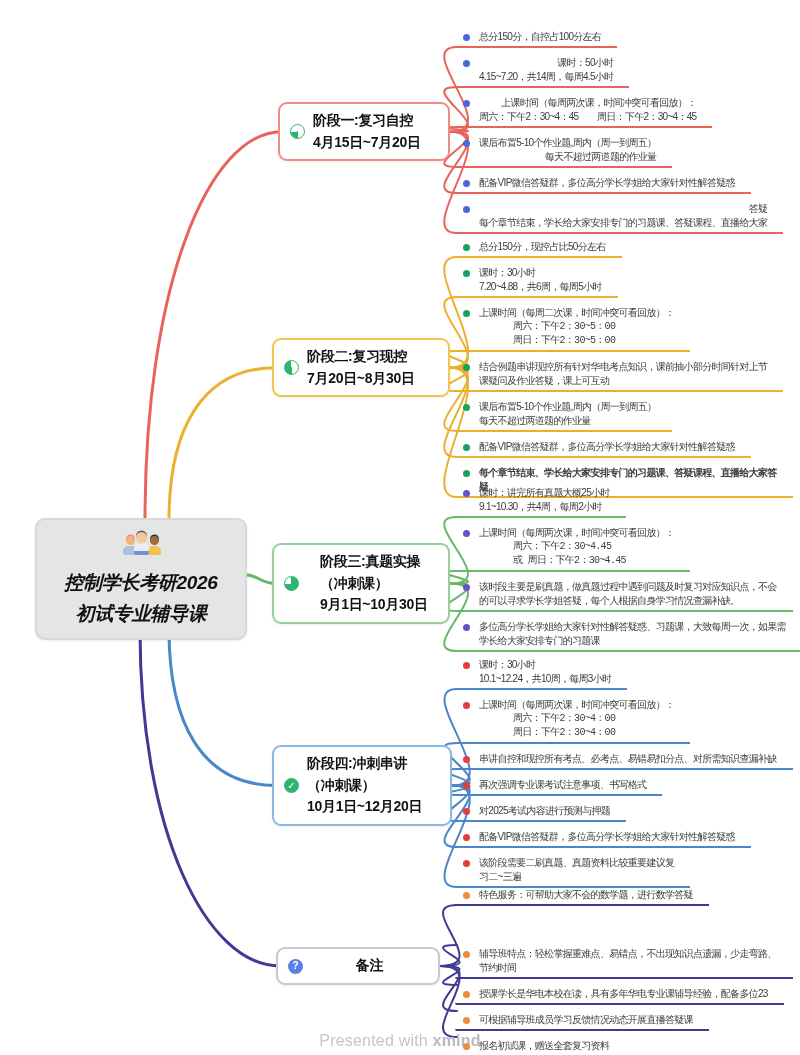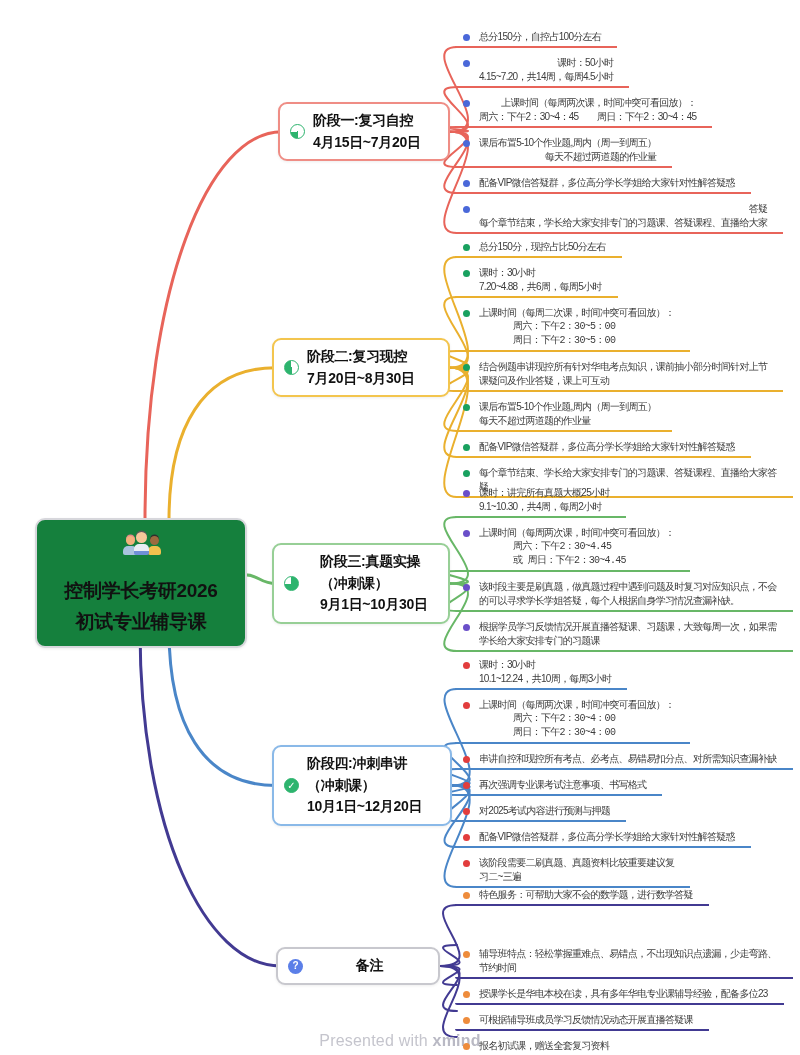--- a/index.html
+++ b/index.html
@@ -2,24 +2,24 @@
 <html><head>
 <meta charset="utf-8">
 <style>
   html,body{margin:0;padding:0;background:#fff;}
   #canvas{position:relative;width:800px;height:1055px;background:#fff;overflow:hidden;
           font-family:"Liberation Sans","DejaVu Sans",sans-serif;}
   #connector-layer{position:absolute;left:0;top:0;z-index:0;}
 
   
   .central{position:absolute;left:35px;top:518px;width:212px;min-height:108px;z-index:2;
-           background:#15803d;border:2px solid #d7d7dc;border-radius:10px;
+           background:#e5e5e5;border:2px solid #d7d7dc;border-radius:10px;
            box-shadow:0 1px 3px rgba(0,0,0,.08);
            display:flex;flex-direction:column;align-items:center;justify-content:center;
-           gap:20px;padding:8px 4px;box-sizing:border-box;}
+           gap:12px;padding:8px 4px;box-sizing:border-box;font-style:italic;}
   .central .title{font-size:19px;font-weight:700;color:#111;line-height:1.65;text-align:center;letter-spacing:-0.3px;}
 
   
   .pp{position:relative;width:36px;height:27px;}
   .pp .p{position:absolute;bottom:0;display:flex;flex-direction:column;align-items:center;}
   .pp .head{border-radius:50%;}
   .pp .body{border-radius:5px 5px 2px 2px;margin-top:1px;}
   .pp .p1{left:0;}
   .pp .p1 .head{width:9px;height:9px;background:#f2b27c;box-shadow:0 -1.5px 0 0 #e58a8a;}
   .pp .p1 .body{width:14px;height:9px;background:#a9c3de;}
@@ -230,21 +230,21 @@
       </div>
     <div class="leaf" style="border-bottom-color: rgb(234, 176, 46);">
         <i class="bullet" style="background: rgb(25, 161, 95);"></i>
       <span class="ln">课后布置5-10个作业题,周内（周一到周五）</span>
       <span class="ln">每天不超过两道题的作业量</span>
       </div>
     <div class="leaf" style="border-bottom-color: rgb(234, 176, 46);">
         <i class="bullet" style="background: rgb(25, 161, 95);"></i>
       <span class="ln">配备VIP微信答疑群，多位高分学长学姐给大家针对性解答疑惑</span>
       </div>
-    <div class="leaf" style="border-bottom-color: rgb(234, 176, 46);">
+    <div class="leaf" style="border-bottom-color: rgb(234, 176, 46); font-weight: bold;">
         <i class="bullet" style="background: rgb(25, 161, 95);"></i>
       <span class="ln">每个章节结束、学长给大家安排专门的习题课、答疑课程、直播给大家答</span>
       <span class="ln">疑</span>
       </div>
   </div>
 
   <div class="leaves lv2">
     <div class="leaf" style="border-bottom-color: rgb(104, 183, 103);">
         <i class="bullet" style="background: rgb(106, 79, 201);"></i>
       <span class="ln">课时：讲完所有真题大概25小时</span>
@@ -256,21 +256,21 @@
       <span class="ln indent">周六：下午2：30~4.45</span>
       <span class="ln indent">或 周日：下午2：30~4.45</span>
       </div>
     <div class="leaf" style="border-bottom-color: rgb(104, 183, 103);">
         <i class="bullet" style="background: rgb(106, 79, 201);"></i>
       <span class="ln">该时段主要是刷真题，做真题过程中遇到问题及时复习对应知识点，不会</span>
       <span class="ln">的可以寻求学长学姐答疑，每个人根据自身学习情况查漏补缺。</span>
       </div>
     <div class="leaf" style="border-bottom-color: rgb(104, 183, 103);">
         <i class="bullet" style="background: rgb(106, 79, 201);"></i>
-      <span class="ln">根据学员学习反馈情况开展直播答疑课、习题课，大致每周一次，如果需</span>
+      <span class="ln">多位高分学长学姐给大家针对性解答疑惑、习题课，大致每周一次，如果需</span>
       <span class="ln">学长给大家安排专门的习题课</span>
       </div>
   </div>
 
   <div class="leaves lv3">
     <div class="leaf" style="border-bottom-color: rgb(74, 134, 200);">
         <i class="bullet" style="background: rgb(226, 61, 61);"></i>
       <span class="ln">课时：30小时</span>
       <span class="ln">10.1~12.24，共10周，每周3小时</span>
       </div>

